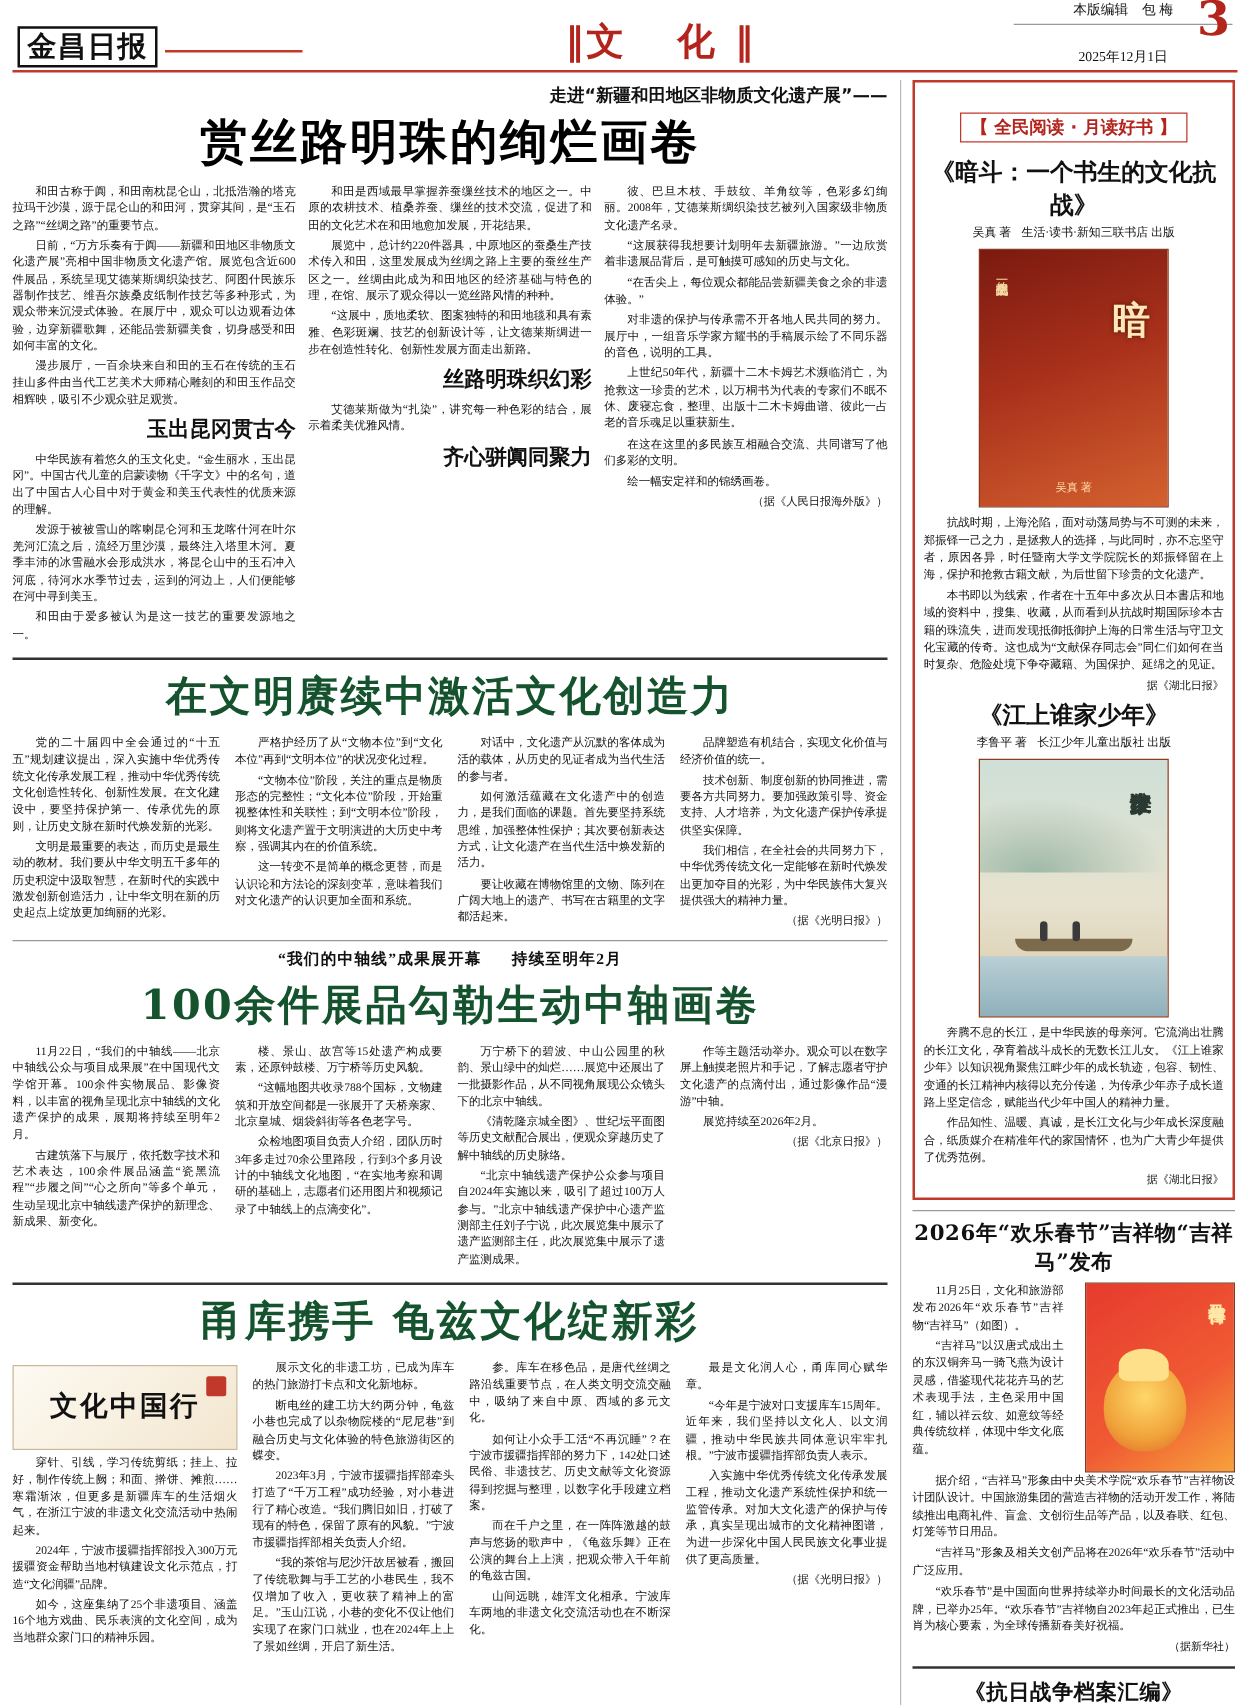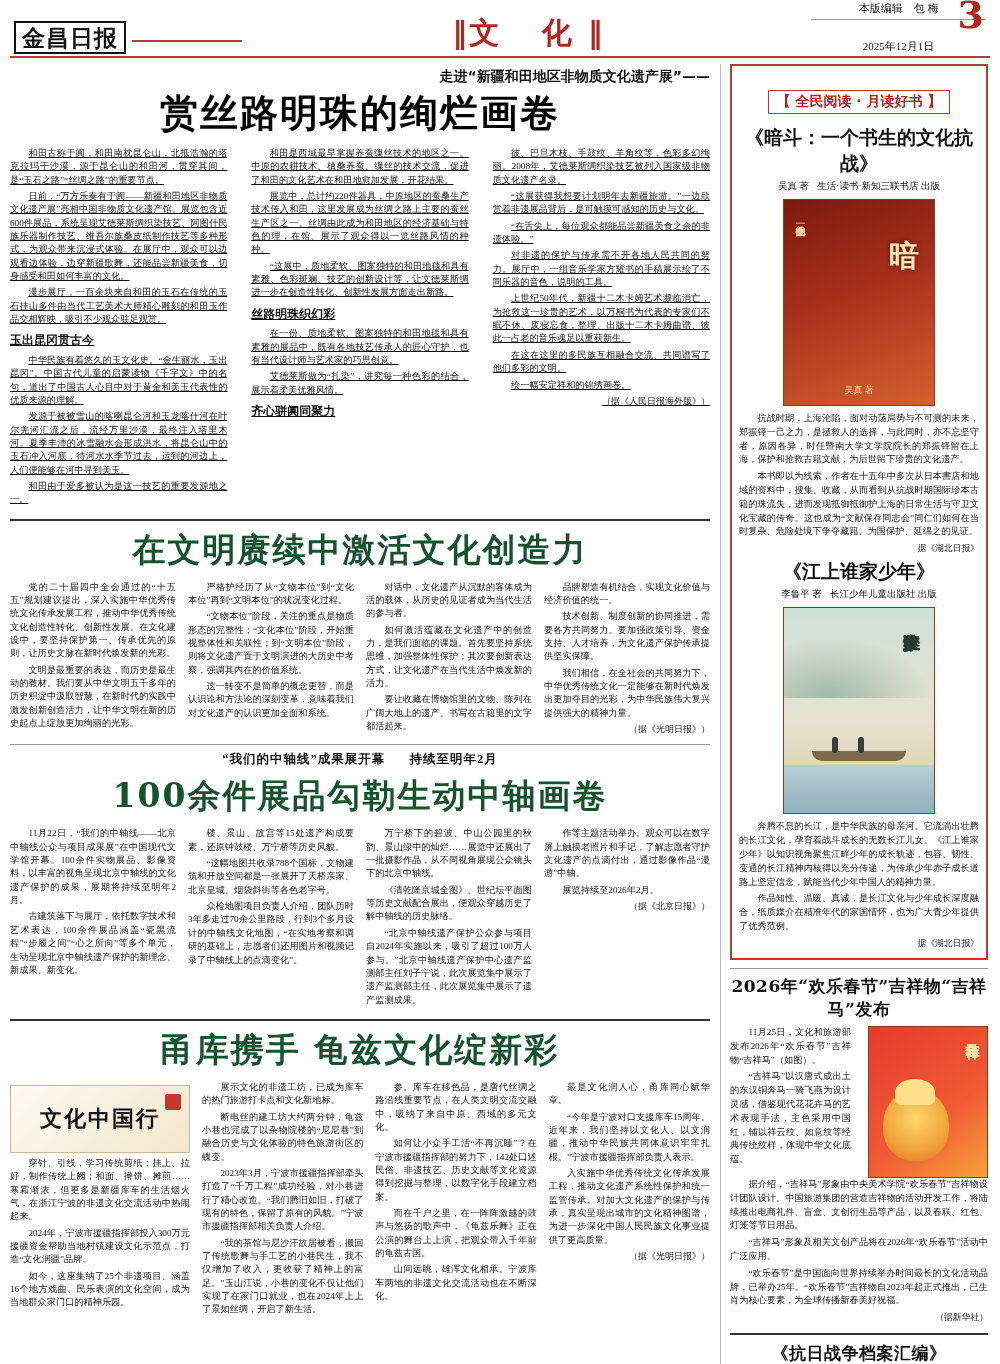--- a/index.html
+++ b/index.html
@@ -50,21 +50,21 @@
     font-size:38px;letter-spacing:2px;margin:2px 0 8px;color:#000;
   }
   .headline2{
     text-align:center;font-family:"DejaVu Serif", serif;font-weight:bold;
     font-size:33px;letter-spacing:2px;margin:6px 0 8px;color:#14532d;
   }
   .subline{text-align:center;font-size:12.5px;font-weight:bold;margin:4px 0 2px;letter-spacing:1px;}
   .subline span{margin:0 10px;}
   .art{font-size:9.2px;line-height:1.45;text-align:justify;text-justify:inter-ideograph;}
   .art p{margin:0 0 3px;text-indent:2em;}
-  .sub-h{font-weight:bold;font-size:12px;text-align:left;margin:6px 0 4px;font-family:"DejaVu Sans", sans-serif;}
+  .sub-h{font-weight:bold;font-size:17px;text-align:right;margin:6px 0 4px;font-family:"DejaVu Sans", sans-serif;}
   .credit{text-align:right;font-size:9px;margin-top:3px;}
 
   hr.sep{border:0;border-top:1px solid #999;margin:8px 0 6px;}
   hr.sep-thick{border:0;border-top:2px solid #333;margin:9px 0 7px;}
 
   
   .redbox{border:2px solid #c0392b;padding:24px 7px 8px;box-sizing:border-box;}
   .redbox-title{
     text-align:center;background:#fff;color:#b3241d;font-weight:bold;font-size:14px;
     border:1.5px solid #c0392b;display:inline-block;padding:2px 8px;margin:0 auto 7px;
@@ -163,36 +163,35 @@
     </div>
   </div>
 
   <div class="body-grid">
 
     <div class="left-col">
 
       <div>
         <div class="kicker">走进“新疆和田地区非物质文化遗产展”——</div>
         <div class="headline1">赏丝路明珠的绚烂画卷</div>
-        <div style="display:flex;gap:24px;text-decoration:underline;">
+        <div style="display:flex;gap:10px;">
           <div style="flex:1;" class="art">
             <p>和田古称于阗，和田南枕昆仑山，北抵浩瀚的塔克拉玛干沙漠，源于昆仑山的和田河，贯穿其间，是“玉石之路”“丝绸之路”的重要节点。</p>
             <p>日前，“万方乐奏有于阗——新疆和田地区非物质文化遗产展”亮相中国非物质文化遗产馆。展览包含近600件展品，系统呈现艾德莱斯绸织染技艺、阿图什民族乐器制作技艺、维吾尔族桑皮纸制作技艺等多种形式，为观众带来沉浸式体验。在展厅中，观众可以边观看边体验，边穿新疆歌舞，还能品尝新疆美食，切身感受和田如何丰富的文化。</p>
             <p>漫步展厅，一百余块来自和田的玉石在传统的玉石挂山多件由当代工艺美术大师精心雕刻的和田玉作品交相辉映，吸引不少观众驻足观赏。</p>
             <div class="sub-h">玉出昆冈贯古今</div>
             <p>中华民族有着悠久的玉文化史。“金生丽水，玉出昆冈”。中国古代儿童的启蒙读物《千字文》中的名句，道出了中国古人心目中对于黄金和美玉代表性的优质来源的理解。</p>
             <p>发源于被被雪山的喀喇昆仑河和玉龙喀什河在叶尔羌河汇流之后，流经万里沙漠，最终注入塔里木河。夏季丰沛的冰雪融水会形成洪水，将昆仑山中的玉石冲入河底，待河水水季节过去，运到的河边上，人们便能够在河中寻到美玉。</p>
             <p>和田由于爱多被认为是这一技艺的重要发源地之一。</p>
           </div>
           <div style="flex:1;" class="art">
             <p>和田是西域最早掌握养蚕缫丝技术的地区之一。中原的农耕技术、植桑养蚕、缫丝的技术交流，促进了和田的文化艺术在和田地愈加发展，开花结果。</p>
             <p>展览中，总计约220件器具，中原地区的蚕桑生产技术传入和田，这里发展成为丝绸之路上主要的蚕丝生产区之一。丝绸由此成为和田地区的经济基础与特色的理，在馆、展示了观众得以一览丝路风情的种种。</p>
             <p>“这展中，质地柔软、图案独特的和田地毯和具有素雅、色彩斑斓、技艺的创新设计等，让文德莱斯绸进一步在创造性转化、创新性发展方面走出新路。</p>
             <div class="sub-h">丝路明珠织幻彩</div>
-            <p>在一份、质地柔软、图案独特的和田地毯和具有素雅的展品中，既有各地技艺传承人的匠心守护，也有当代设计师与艺术家的巧思创意。</p>
             <p>艾德莱斯做为“扎染”，讲究每一种色彩的结合，展示着柔美优雅风情。</p>
             <div class="sub-h">齐心骈阗同聚力</div>
           </div>
           <div style="flex:1;" class="art">
             <p>彼、巴旦木枝、手鼓纹、羊角纹等，色彩多幻绚丽。2008年，艾德莱斯绸织染技艺被列入国家级非物质文化遗产名录。</p>
             <p>“这展获得我想要计划明年去新疆旅游。”一边欣赏着非遗展品背后，是可触摸可感知的历史与文化。</p>
             <p>“在舌尖上，每位观众都能品尝新疆美食之余的非遗体验。”</p>
             <p>对非遗的保护与传承需不开各地人民共同的努力。展厅中，一组音乐学家方耀书的手稿展示绘了不同乐器的音色，说明的工具。</p>
             <p>上世纪50年代，新疆十二木卡姆艺术濒临消亡，为抢救这一珍贵的艺术，以万桐书为代表的专家们不眠不休、废寝忘食，整理、出版十二木卡姆曲谱、彼此一占老的音乐魂足以重获新生。</p>
             <p>在这在这里的多民族互相融合交流、共同谱写了他们多彩的文明。</p>

